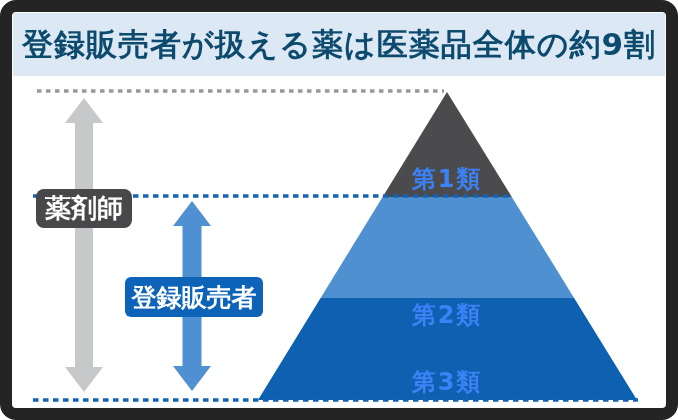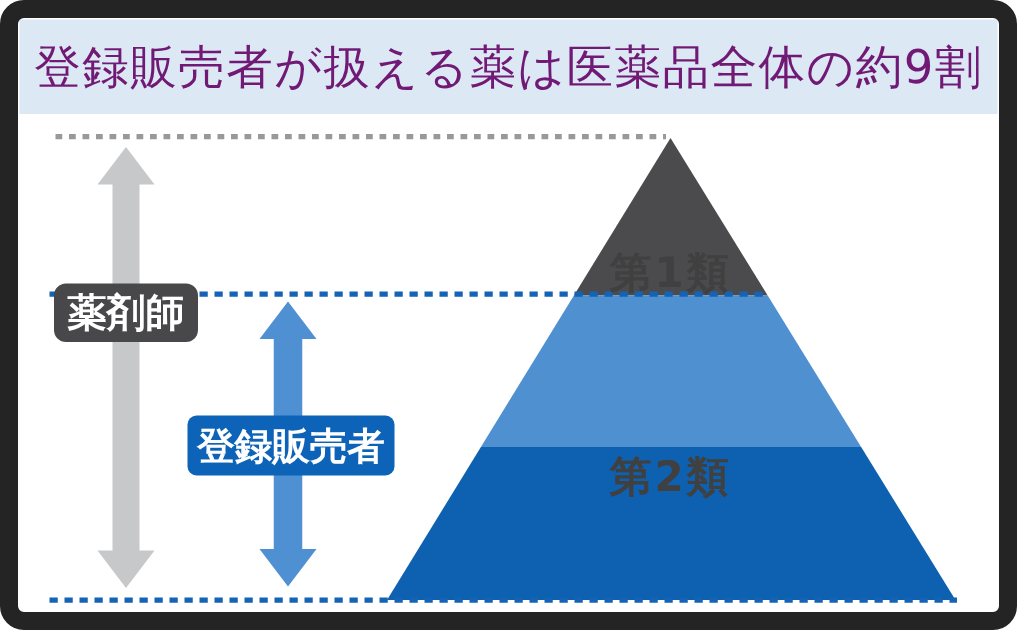--- a/index.html
+++ b/index.html
@@ -11,38 +11,38 @@
   .frame{
     position:absolute;inset:0;border:12px solid #242424;border-radius:16px;
     pointer-events:none;z-index:30;box-sizing:border-box;
   }
   .title-bar{
     position:absolute;left:13px;top:13px;width:652px;height:63px;
     background:#dde8f5;display:flex;align-items:center;justify-content:center;
     z-index:5;
   }
   .title-bar span{
-    color:#701a75;font-size:31px;font-weight:normal;letter-spacing:1px;white-space:nowrap;
+    color:#0c4a6e;font-size:31px;font-weight:bold;letter-spacing:1px;white-space:nowrap;
   }
   .diagram-svg{position:absolute;left:0;top:0;z-index:10;}
   .role-label{
     position:absolute;display:flex;align-items:center;justify-content:center;
     color:#ffffff;font-weight:bold;z-index:20;box-sizing:border-box;
   }
   .pharmacist-box{
     left:36px;top:189px;width:96px;height:39px;background:#48484b;
     border-radius:8px;font-size:26px;
   }
   .seller-box{
     left:125px;top:277px;width:138px;height:40px;background:#0c63b8;
     border-radius:6px;font-size:25px;
   }
   .tier-label{
     position:absolute;left:367px;width:160px;text-align:center;
-    color:#404040;font-weight:bold;font-size:28px;letter-spacing:2px;z-index:15;
+    color:#3b82f6;font-weight:bold;font-size:24px;letter-spacing:2px;z-index:15;
   }
   .tier-label.t1{top:163px;}
   .tier-label.t2{top:267px;margin-top:32px;}
   .tier-label.t3{top:366px;}
 </style>
 </head>
 <body>
 
 <div class="stage">
 
@@ -59,20 +59,21 @@
     <line x1="37" y1="91" x2="444" y2="91" stroke-width="3.5" stroke-dasharray="4.5 4.5" stroke="#97999b"></line>
     <line x1="33" y1="196" x2="512" y2="196" stroke-width="3.5" stroke-dasharray="5.5 4.5" stroke="#1463b5"></line>
     <line x1="33" y1="400" x2="638" y2="400" stroke-width="3.5" stroke-dasharray="5.5 4.5" stroke="#1463b5"></line>
 
     <polygon points="84,98 103,123 93,123 93,367 103,367 84,392 65,367 75,367 75,123 65,123" fill="#c7c8ca"></polygon>
     <polygon points="192,201 211,226 201.5,226 201.5,366 211,366 192,391 173,366 182.5,366 182.5,226 173,226" fill="#4f90d3"></polygon>
   </svg>
 
   <div class="tier-label t1">第1類</div>
   <div class="tier-label t2">第2類</div>
+  <div class="tier-label t3">第3類</div>
 
   <div class="role-label pharmacist-box">
     <span>薬剤師</span>
   </div>
   <div class="role-label seller-box">
     <span>登録販売者</span>
   </div>
 
   <div class="frame"></div>
 </div>

